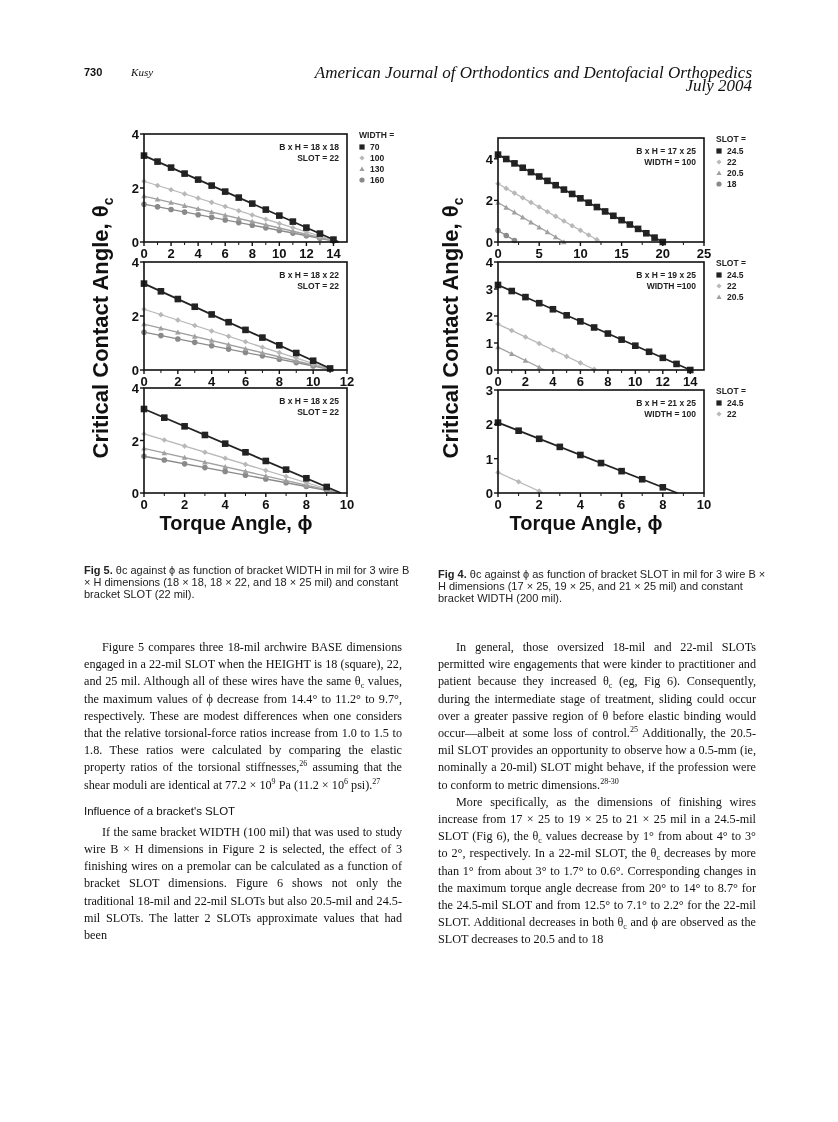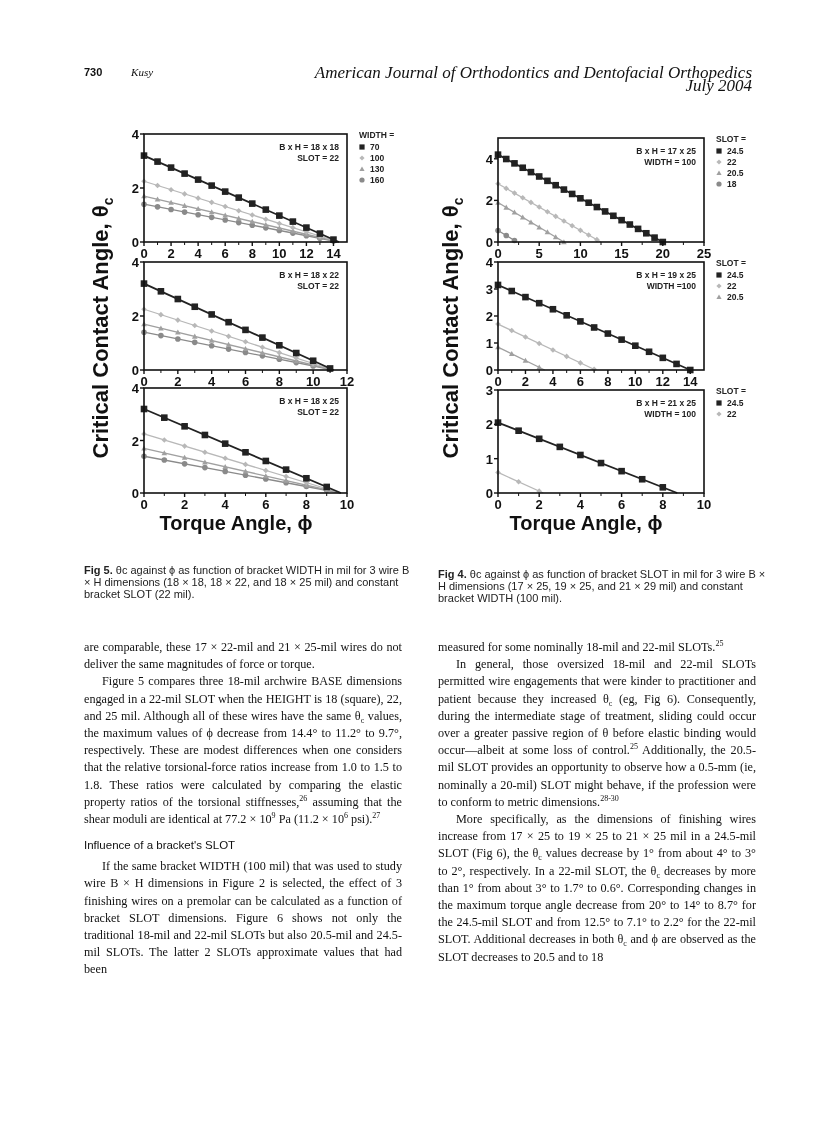--- a/index.html
+++ b/index.html
@@ -517,27 +517,25 @@
       <text x="152" y="402" font-size="20" font-weight="bold" fill="#111" text-anchor="middle">Torque Angle, ϕ</text>
     </svg>
 </div>
 
 <div class="caption" style="left:84px; top:564px; width:330px;">
   <b>Fig 5.</b>
   <span>θc against ϕ as function of bracket WIDTH in mil for 3 wire B × H dimensions (18 × 18, 18 × 22, and 18 × 25 mil) and constant bracket SLOT (22 mil).</span>
 </div>
 <div class="caption" style="left:438px; top:568px; width:330px;">
   <b>Fig 4.</b>
-  <span>θc against ϕ as function of bracket SLOT in mil for 3 wire B × H dimensions (17 × 25, 19 × 25, and 21 × 29 mil) and constant bracket WIDTH (100 mil).</span>
+  <span>θc against ϕ as function of bracket SLOT in mil for 3 wire B × H dimensions (17 × 25, 19 × 25, and 21 × 25 mil) and constant bracket WIDTH (200 mil).</span>
 </div>
 
 <div class="col" style="left:84px; top:639px; width:318px;">
-  <p>are comparable, these 17 × 22-mil and 21 × 25-mil wires do not deliver the same magnitudes of force or torque.</p>
   <p class="ind"><span>Figure 5 compares three 18-mil archwire BASE dimensions engaged in a 22-mil SLOT when the HEIGHT is 18 (square), 22, and 25 mil. Although all of these wires have the same θ</span><sub>c</sub><span> values, the maximum values of ϕ decrease from 14.4° to 11.2° to 9.7°, respectively. These are modest differences when one considers that the relative torsional-force ratios increase from 1.0 to 1.5 to 1.8. These ratios were calculated by comparing the elastic property ratios of the torsional stiffnesses,</span><sup>26</sup><span> assuming that the shear moduli are identical at 77.2 × 10</span><sup>9</sup><span> Pa (11.2 × 10</span><sup>6</sup><span> psi).</span><sup>27</sup></p>
   <h4>Influence of a bracket's SLOT</h4>
   <p class="ind">If the same bracket WIDTH (100 mil) that was used to study wire B × H dimensions in Figure 2 is selected, the effect of 3 finishing wires on a premolar can be calculated as a function of bracket SLOT dimensions. Figure 6 shows not only the traditional 18-mil and 22-mil SLOTs but also 20.5-mil and 24.5-mil SLOTs. The latter 2 SLOTs approximate values that had been</p>
 </div>
 
 <div class="col" style="left:438px; top:639px; width:318px;">
-  <p><span>measured for some nominally 18-mil and 22-mil SLOTs.</span><sup>25</sup></p>
   <p class="ind"><span>In general, those oversized 18-mil and 22-mil SLOTs permitted wire engagements that were kinder to practitioner and patient because they increased θ</span><sub>c</sub><span> (eg, Fig 6). Consequently, during the intermediate stage of treatment, sliding could occur over a greater passive region of θ before elastic binding would occur—albeit at some loss of control.</span><sup>25</sup><span> Additionally, the 20.5-mil SLOT provides an opportunity to observe how a 0.5-mm (ie, nominally a 20-mil) SLOT might behave, if the profession were to conform to metric dimensions.</span><sup>28-30</sup></p>
   <p class="ind"><span>More specifically, as the dimensions of finishing wires increase from 17 × 25 to 19 × 25 to 21 × 25 mil in a 24.5-mil SLOT (Fig 6), the θ</span><sub>c</sub><span> values decrease by 1° from about 4° to 3° to 2°, respectively. In a 22-mil SLOT, the θ</span><sub>c</sub><span> decreases by more than 1° from about 3° to 1.7° to 0.6°. Corresponding changes in the maximum torque angle decrease from 20° to 14° to 8.7° for the 24.5-mil SLOT and from 12.5° to 7.1° to 2.2° for the 22-mil SLOT. Additional decreases in both θ</span><sub>c</sub><span> and ϕ are observed as the SLOT decreases to 20.5 and to 18</span></p>
 </div>
 
 </body></html>

